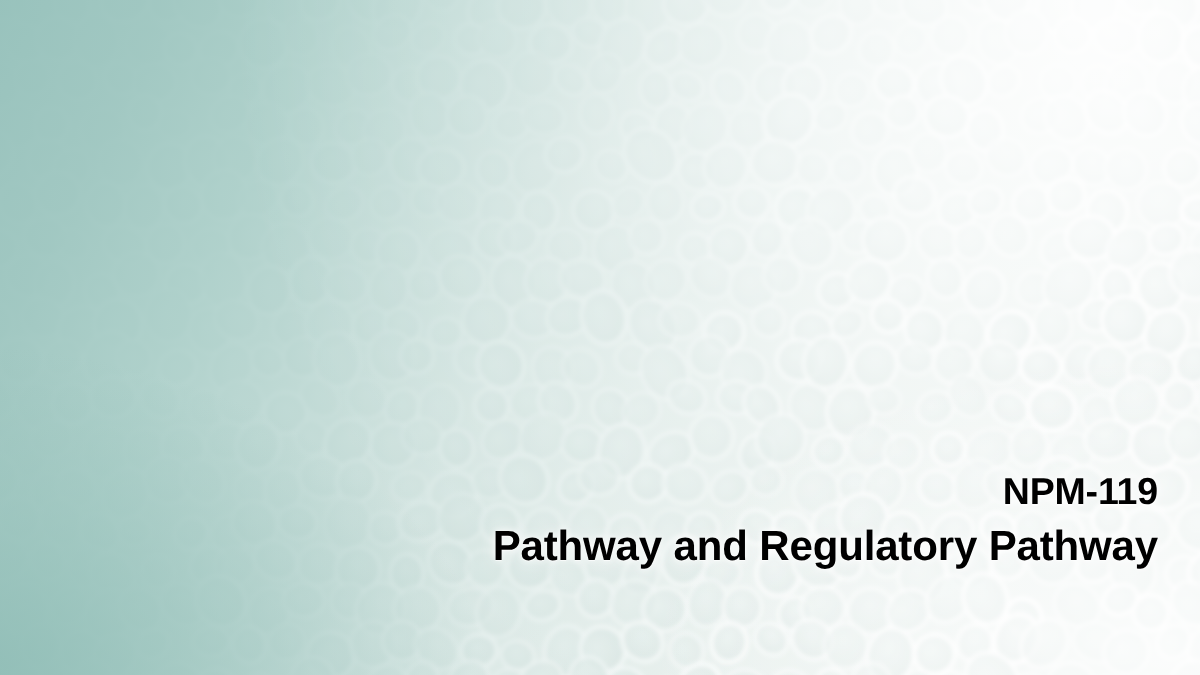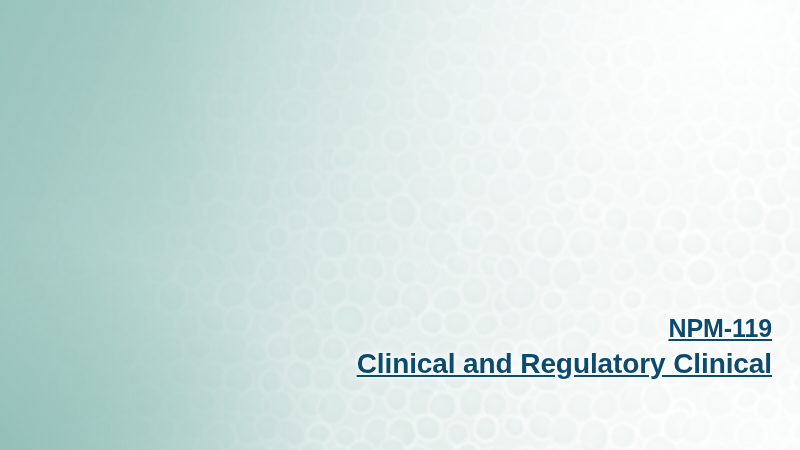--- a/index.html
+++ b/index.html
@@ -78,29 +78,28 @@
   .title-block {
     position: absolute;
     right: 28px;
     bottom: 72px;
     text-align: right;
     line-height: 1.0;
   }
 
   .title-line {
     display: block;
-    color: #0c4a6e;
+    color: #000000;
     font-weight: bold;
     letter-spacing: -0.1px;
     text-shadow:
        0 0 5px rgba(255,255,255,0.95),
        0 0 11px rgba(255,255,255,0.80),
        0 1px 0 rgba(255,255,255,0.65);
     white-space: nowrap;
-    text-decoration: underline;
   }
 
   .line-1 { font-size: 25px; margin-bottom: 9px; }
   .line-2 { font-size: 28px; }
 </style>
 </head>
 <body>
 
 <div id="slide">
 
@@ -782,16 +781,16 @@
       </g>
   </svg>
 
   <div class="wash-diag"></div>
   <div class="wash-tr"></div>
   <div class="wash-br"></div>
   <div class="wash-bl"></div>
 
   <div class="title-block">
     <span class="title-line line-1">NPM-119</span>
-    <span class="title-line line-2">Clinical and Regulatory Clinical</span>
+    <span class="title-line line-2">Pathway and Regulatory Pathway</span>
   </div>
 
 </div>
 
 </body></html>

